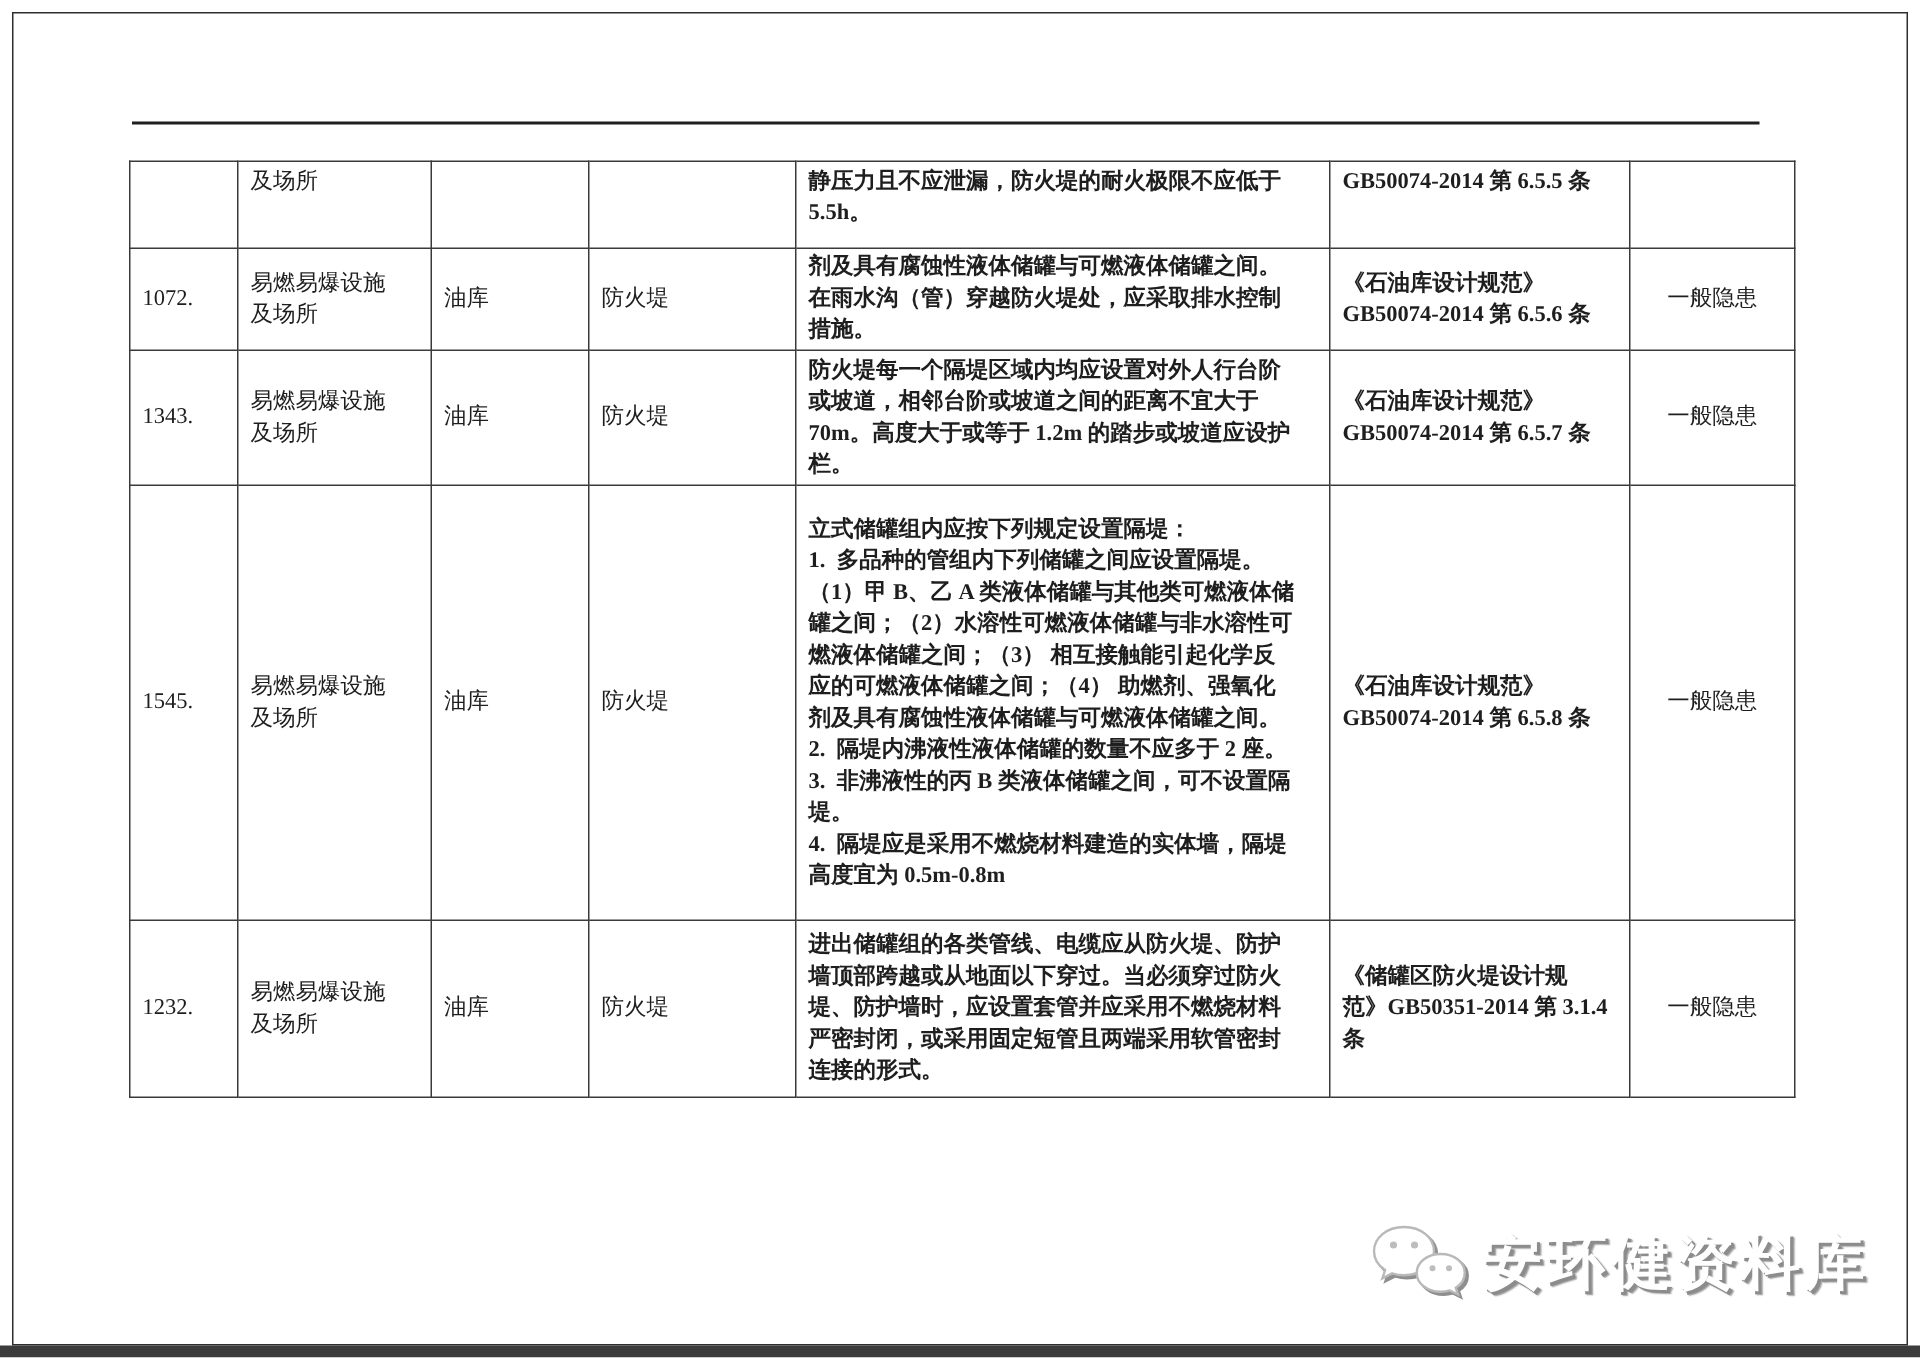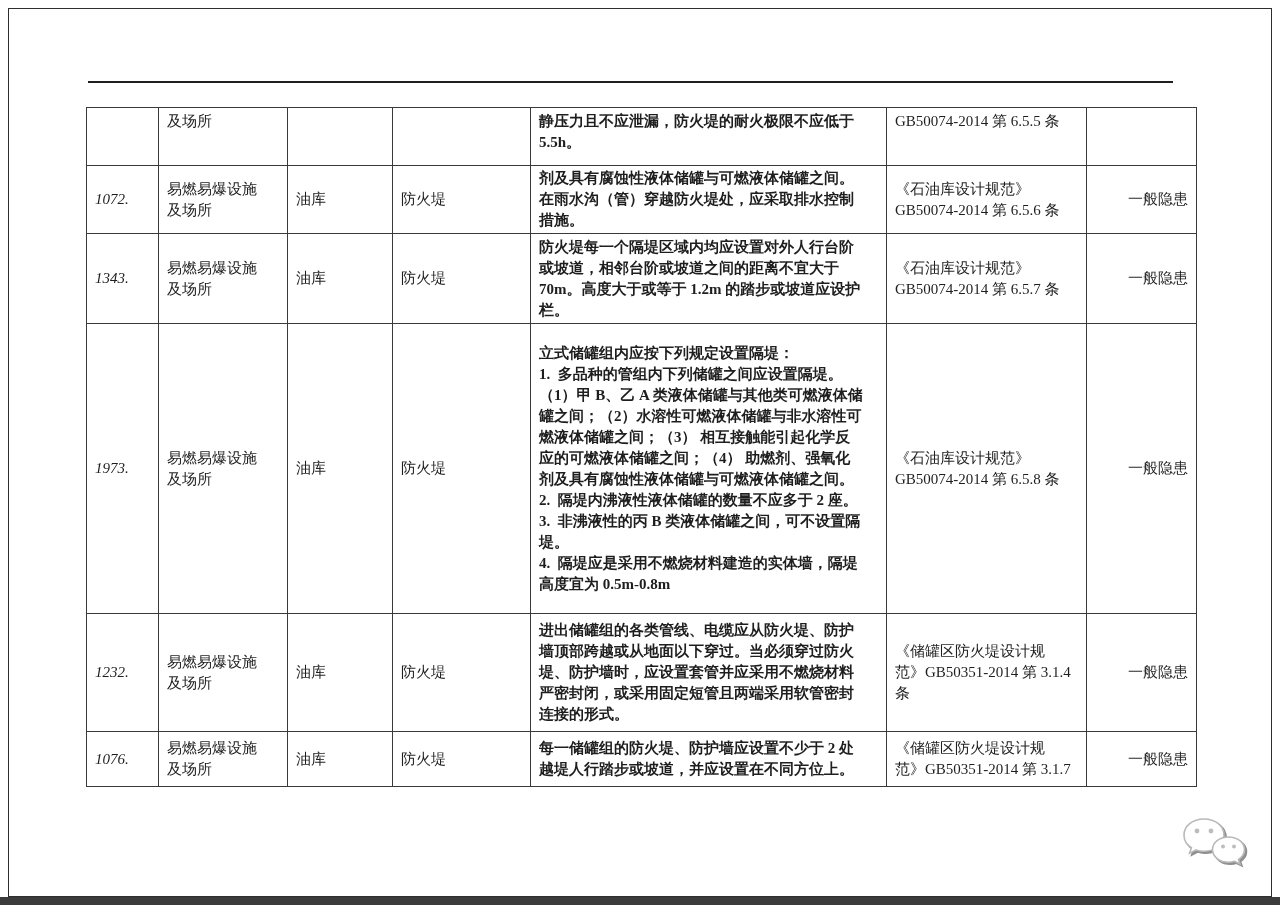--- a/index.html
+++ b/index.html
@@ -22,24 +22,24 @@
     position:absolute;left:86px;top:107px;width:1110px;
     border-collapse:collapse;table-layout:fixed;padding-left:44px;
   }
   table.hazard td{
     border:1px solid #3a3a3a;
     font-size:15px;line-height:21px;color:#1e1e1e;
     vertical-align:middle;padding:2px 8px;
     white-space:pre-wrap;overflow:hidden;
     font-family:"Liberation Serif","DejaVu Serif",serif;
   }
-  td.c-no{padding-left:10px;font-style:italic;}
+  td.c-no{padding-left:10px;}
   td.c-desc{vertical-align:top;padding-top:4px;font-weight:bold;}
-  td.c-basis{padding-left:8px;}
-  td.c-level{text-align:right;padding-left:4px;padding-right:4px;}
+  td.c-basis{padding-left:8px;font-weight:bold;}
+  td.c-level{text-align:center;padding-left:4px;padding-right:4px;}
   tr.partial td{vertical-align:top;padding-top:3px;}
   .watermark{
     position:absolute;right:34px;bottom:36px;
     display:flex;align-items:center;gap:10px;
   }
   .wm-icon{
     width:64px;height:52px;
     filter:drop-shadow(2px 2px 0px #8f8f8f);
   }
   .wm-text{
@@ -97,21 +97,21 @@
       <td class="c-part">防火堤</td>
       <td class="c-desc">防火堤每一个隔堤区域内均应设置对外人行台阶
 或坡道，相邻台阶或坡道之间的距离不宜大于
 70m。高度大于或等于 1.2m 的踏步或坡道应设护
 栏。</td>
       <td class="c-basis">《石油库设计规范》
 GB50074-2014 第 6.5.7 条</td>
       <td class="c-level">一般隐患</td>
     </tr>
     <tr style="height:290px">
-      <td class="c-no">1973.</td>
+      <td class="c-no">1545.</td>
       <td class="c-cat">易燃易爆设施
 及场所</td>
       <td class="c-fac">油库</td>
       <td class="c-part">防火堤</td>
       <td class="c-desc">立式储罐组内应按下列规定设置隔堤：
 1.  多品种的管组内下列储罐之间应设置隔堤。
 （1）甲 B、乙 A 类液体储罐与其他类可燃液体储
 罐之间；（2）水溶性可燃液体储罐与非水溶性可
 燃液体储罐之间；（3） 相互接触能引起化学反
 应的可燃液体储罐之间；（4） 助燃剂、强氧化
@@ -134,43 +134,32 @@
       <td class="c-desc">进出储罐组的各类管线、电缆应从防火堤、防护
 墙顶部跨越或从地面以下穿过。当必须穿过防火
 堤、防护墙时，应设置套管并应采用不燃烧材料
 严密封闭，或采用固定短管且两端采用软管密封
 连接的形式。</td>
       <td class="c-basis">《储罐区防火堤设计规
 范》GB50351-2014 第 3.1.4
 条</td>
       <td class="c-level">一般隐患</td>
     </tr>
-    <tr style="height:55px">
-      <td class="c-no">1076.</td>
-      <td class="c-cat">易燃易爆设施
-及场所</td>
-      <td class="c-fac">油库</td>
-      <td class="c-part">防火堤</td>
-      <td class="c-desc">每一储罐组的防火堤、防护墙应设置不少于 2 处
-越堤人行踏步或坡道，并应设置在不同方位上。</td>
-      <td class="c-basis">《储罐区防火堤设计规
-范》GB50351-2014 第 3.1.7</td>
-      <td class="c-level">一般隐患</td>
-    </tr>
   </tbody>
 </table>
 
 <div class="watermark">
   <svg class="wm-icon" viewBox="0 0 64 52" xmlns="http://www.w3.org/2000/svg">
     <g fill="#ffffff" stroke="#b9b9b9" stroke-width="1.6">
       <path d="M22 2 C10.4 2 2 9.2 2 18.2 C2 23.4 4.9 27.8 9.4 30.7 L7.6 36.2 L14.1 32.9 C16.5 33.7 19.2 34.2 22 34.2 C33.6 34.2 42 27 42 18.2 C42 9.2 33.6 2 22 2 Z"></path>
       <path d="M46.5 20 C37.4 20 30.5 25.6 30.5 32.6 C30.5 39.6 37.4 45.2 46.5 45.2 C48.6 45.2 50.7 44.9 52.6 44.3 L58 47 L56.5 42.5 C60.1 40.2 62.5 36.7 62.5 32.6 C62.5 25.6 55.6 20 46.5 20 Z"></path>
     </g>
     <g fill="#bdbdbd">
       <circle cx="15" cy="14" r="2.4"></circle>
       <circle cx="29" cy="14" r="2.4"></circle>
       <circle cx="41" cy="29.5" r="2"></circle>
       <circle cx="52" cy="29.5" r="2"></circle>
     </g>
   </svg>
+  <span class="wm-text">安环健资料库</span>
 </div>
 
 <div class="bottom-bar"></div>
 
 </body></html>

